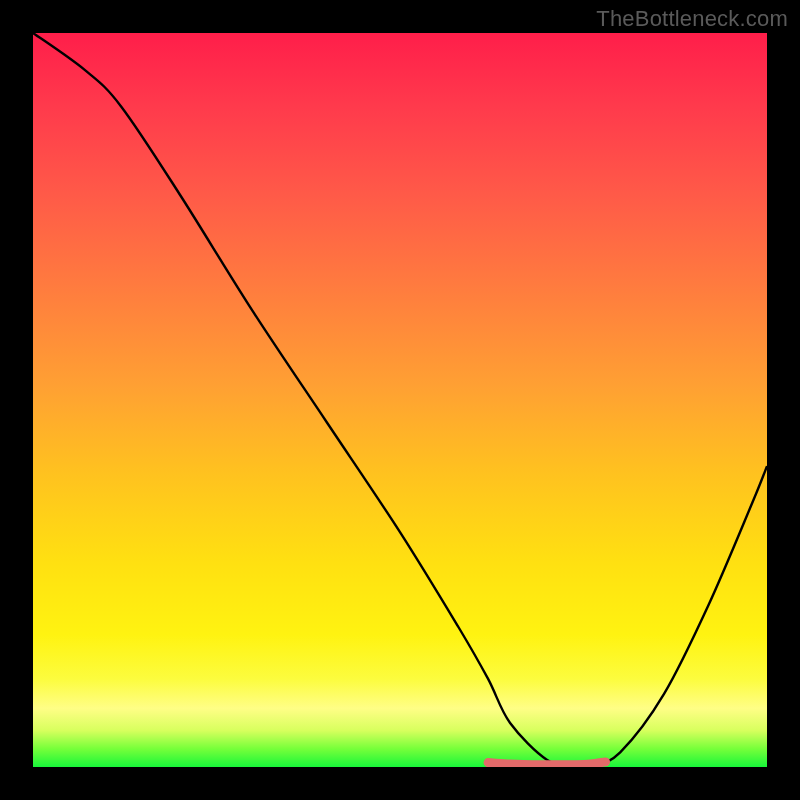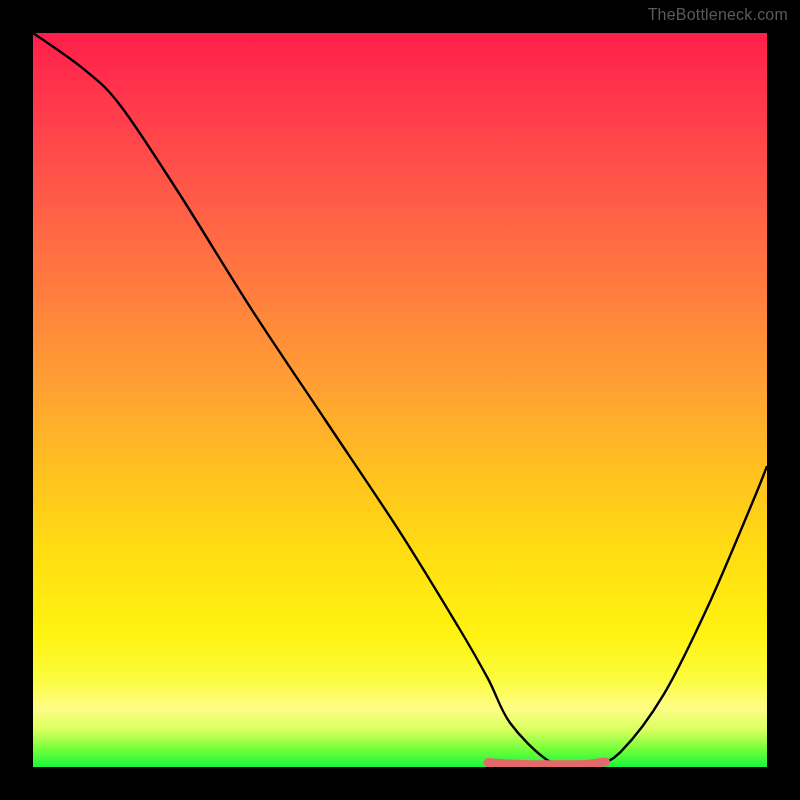--- a/index.html
+++ b/index.html
@@ -15,21 +15,21 @@
     position: relative;
     width: 800px;
     height: 800px;
     background: #000;
   }
   .watermark {
     position: absolute;
     top: 6px;
     right: 12px;
     color: #5a5a5a;
-    font-size: 16px;
+    font-size: 22px;
     letter-spacing: 0.2px;
     z-index: 5;
   }
   .plot-area {
     position: absolute;
     left: 33px;
     top: 33px;
     width: 734px;
     height: 734px;
     

